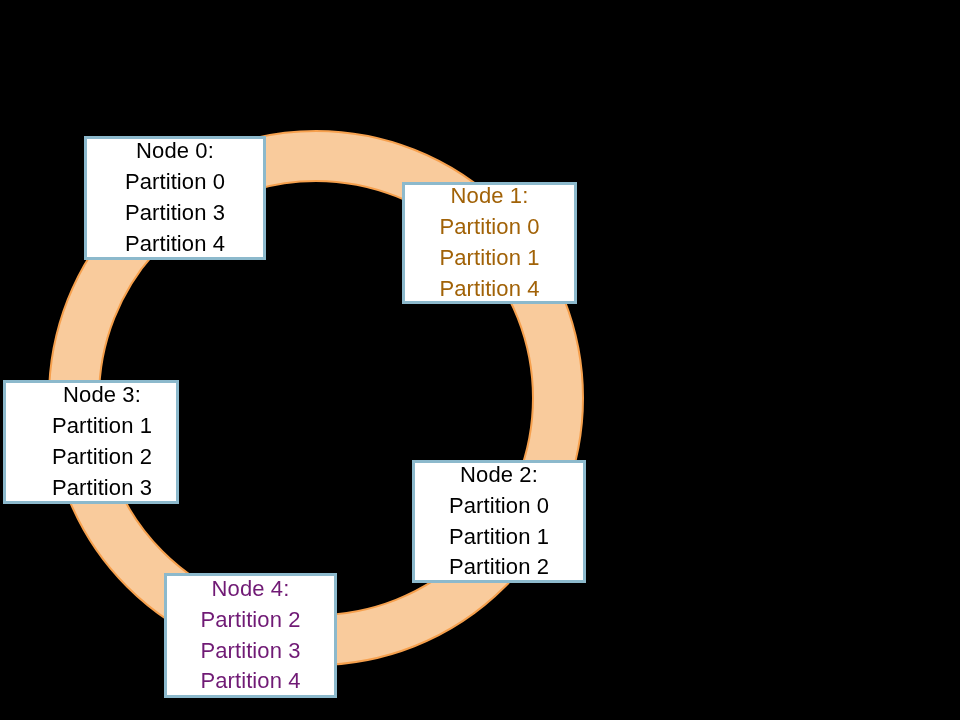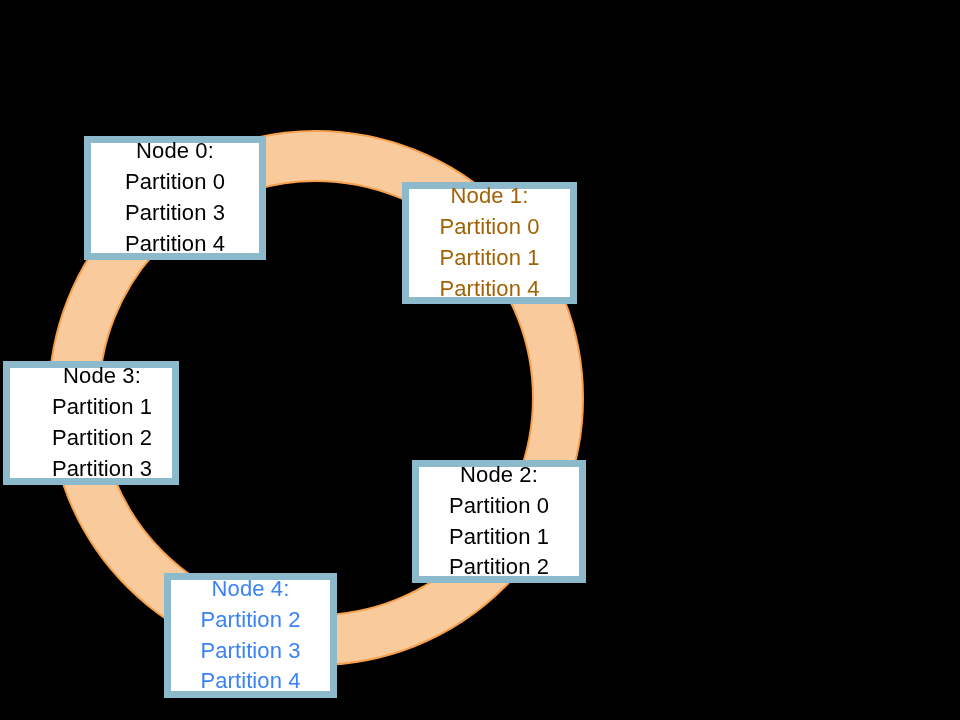--- a/index.html
+++ b/index.html
@@ -18,21 +18,21 @@
   #ring-svg {
     position: absolute;
     left: 0;
     top: 0;
     width: 960px;
     height: 720px;
   }
   .node-box {
     position: absolute;
     background: #FFFFFF;
-    border: 7px solid #701a75;
+    border: 3px solid #701a75;
     box-sizing: border-box;
     display: flex;
     flex-direction: column;
     align-items: center;
     justify-content: center;
     color: #000000;
     font-size: 22px;
     line-height: 1.40;
     letter-spacing: 0.1px;
     padding: 4px 10px;
@@ -65,27 +65,27 @@
     <div class="node-partition">Partition 4</div>
   </div>
 
   <div class="node-box" style="left: 412px; top: 460px; width: 174px; height: 123px; background: rgb(255, 255, 255); border-color: rgb(140, 185, 204); color: rgb(0, 0, 0);">
     <div class="node-title">Node 2:</div>
     <div class="node-partition">Partition 0</div>
     <div class="node-partition">Partition 1</div>
     <div class="node-partition">Partition 2</div>
   </div>
 
-  <div class="node-box" style="left: 3px; top: 361px; width: 176px; height: 124px; background: rgb(255, 255, 255); border-color: rgb(140, 185, 204); color: rgb(0, 0, 0); padding-left: 32px;">
+  <div class="node-box" style="left: 3px; top: 380px; width: 176px; height: 124px; background: rgb(255, 255, 255); border-color: rgb(140, 185, 204); color: rgb(0, 0, 0); padding-left: 32px;">
     <div class="node-title">Node 3:</div>
     <div class="node-partition">Partition 1</div>
     <div class="node-partition">Partition 2</div>
     <div class="node-partition">Partition 3</div>
   </div>
 
-  <div class="node-box" style="left: 164px; top: 573px; width: 173px; height: 125px; background: rgb(255, 255, 255); border-color: rgb(140, 185, 204); color: #3b82f6;">
+  <div class="node-box" style="left: 164px; top: 573px; width: 173px; height: 125px; background: rgb(255, 255, 255); border-color: rgb(140, 185, 204); color: #701a75;">
     <div class="node-title">Node 4:</div>
     <div class="node-partition">Partition 2</div>
     <div class="node-partition">Partition 3</div>
     <div class="node-partition">Partition 4</div>
   </div>
 
 </div>
 
 </body></html>

